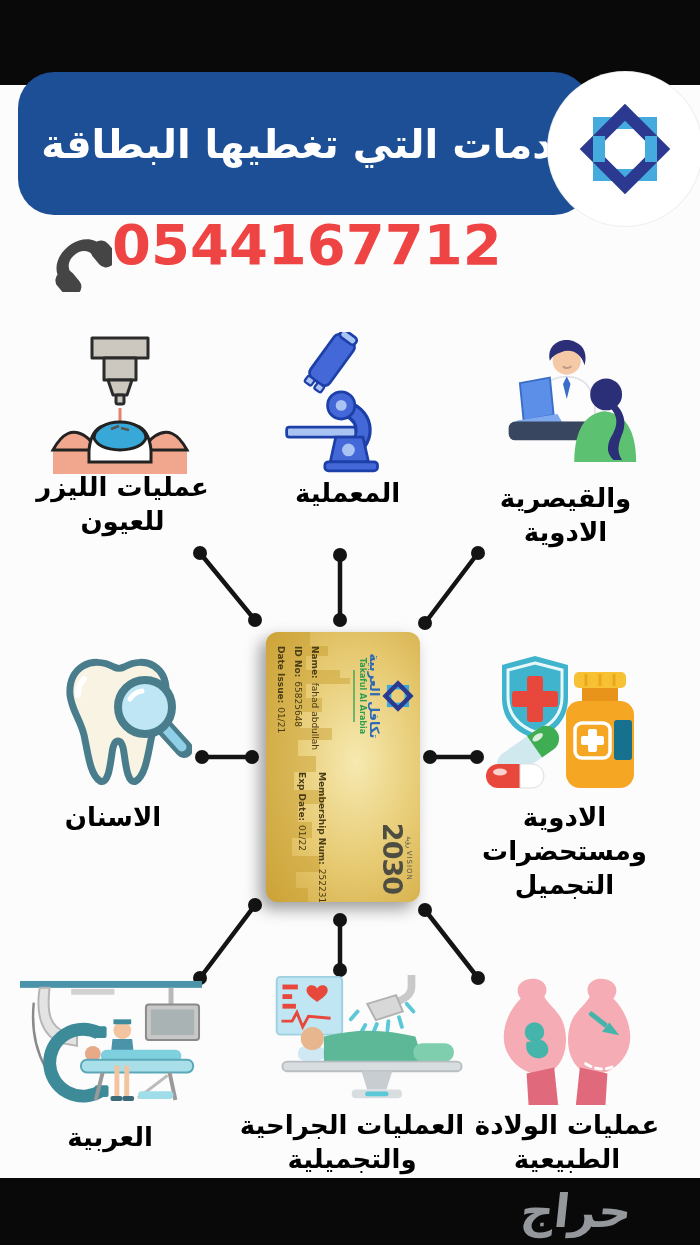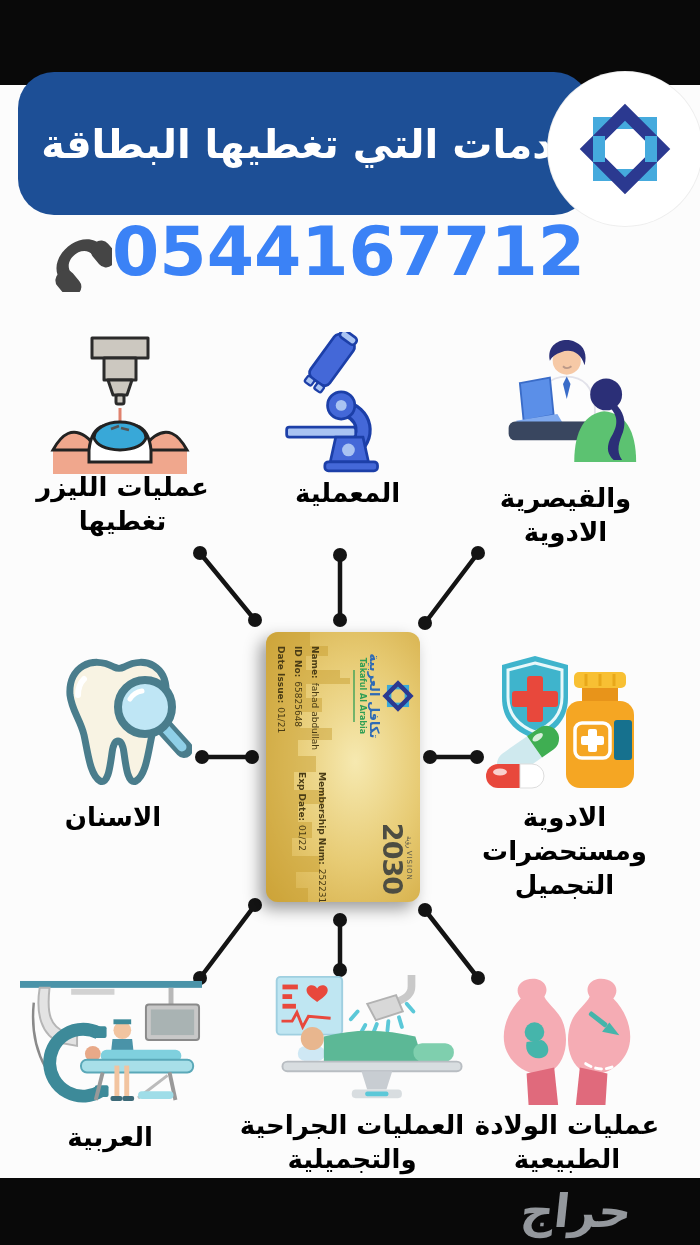--- a/index.html
+++ b/index.html
@@ -8,21 +8,21 @@
   .abs{position:absolute;}
   
   .bar-top{left:0;top:0;width:700px;height:85px;background:#090909;}
   .bar-bottom{left:0;top:1178px;width:700px;height:67px;background:#090909;}
   .watermark{right:68px;top:1184px;font-size:46px;font-weight:bold;color:#94989d;transform:skewX(-6deg);letter-spacing:2px;}
   
   .banner{left:18px;top:72px;width:572px;height:143px;background:#1d4f96;border-radius:36px;display:flex;align-items:center;justify-content:center;}
   .banner .title{color:#ffffff;font-size:40px;font-weight:bold;direction:rtl;white-space:nowrap;padding-left:46px;}
   .logo-circle{left:548px;top:72px;width:154px;height:154px;background:#ffffff;border-radius:50%;display:flex;align-items:center;justify-content:center;box-shadow:0 0 0 1px #eee;}
   
-  .phone-number{left:112px;top:212px;font-size:68px;font-weight:bold;color:#3b82f6;letter-spacing:0px;}
+  .phone-number{left:112px;top:212px;font-size:56px;font-weight:bold;color:#ef4444;letter-spacing:0px;}
   
   .svc-label{font-size:26px;line-height:34px;font-weight:bold;color:#000000;text-align:center;direction:rtl;}
   
   .card-outer{left:266px;top:632px;width:154px;height:270px;filter:drop-shadow(-6px 7px 8px rgba(0,0,0,0.38));}
   .card-land{position:absolute;left:50%;top:50%;width:270px;height:154px;transform:translate(-50%,-50%) rotate(90deg);border-radius:12px;background:radial-gradient(ellipse at 48% 42%,#f6e9b0 0%,#e7cb74 52%,#d2a940 100%);overflow:hidden;}
   .card-land .skyline{position:absolute;left:0;bottom:0;width:100%;height:84px;opacity:.45;}
   .card-brand{position:absolute;left:12px;top:5px;width:104px;text-align:center;}
   .card-brand .ar{font-size:13px;font-weight:bold;color:#2f6bb5;direction:rtl;line-height:14px;}
   .card-brand .en{font-size:8px;font-weight:bold;color:#2f9e55;line-height:10px;}
   .card-brand .rule{width:52px;height:2px;background:#2f9e55;opacity:.65;margin:2px auto 0;}
@@ -135,21 +135,21 @@
     <line x1="75" y1="80" x2="75" y2="98" stroke="#e0826e" stroke-width="3"></line>
     <rect x="8" y="120" width="134" height="26" fill="#f0a78d"></rect>
     <path d="M8,122 Q22,96 40,108 Q48,113 48,122 Z" fill="#f0a78d" stroke="#222" stroke-width="3"></path>
     <path d="M142,122 Q128,96 110,108 Q102,113 102,122 Z" fill="#f0a78d" stroke="#222" stroke-width="3"></path>
     <path d="M44,122 Q46,102 58,98 L92,98 Q104,102 106,122 L106,134 L44,134 Z" fill="#ffffff" stroke="#222" stroke-width="3"></path>
     <path d="M49,110 A26,16 0 0 1 101,110 Q97,121 75,122 Q53,121 49,110 Z" fill="#38a8d8" stroke="#222" stroke-width="3"></path>
     <path d="M66,101 l8,-3 M76,100 l8,2" stroke="#555" stroke-width="2.5" fill="none"></path>
   </svg>
   <div class="abs svc-label" style="left:15px;top:470px;width:215px">
     <div>عمليات الليزر</div>
-    <div>تغطيها</div>
+    <div>للعيون</div>
   </div>
 
   <svg class="abs" style="left:283px;top:332px" width="100" height="145" viewBox="0 0 110 150">
     <path d="M64,78 C92,84 96,112 74,126" stroke="#1c3fa8" stroke-width="19" fill="none" stroke-linecap="round"></path>
     <path d="M64,78 C92,84 96,112 74,126" stroke="#4468d8" stroke-width="12" fill="none" stroke-linecap="round"></path>
     <g transform="rotate(36 51 30)">
       <rect x="38" y="-4" width="26" height="58" rx="7" fill="#4468d8" stroke="#1c3fa8" stroke-width="3"></rect>
       <rect x="41" y="-10" width="20" height="9" rx="4" fill="#a9c3f2" stroke="#1c3fa8" stroke-width="3"></rect>
       <rect x="40" y="54" width="9" height="8" rx="2" fill="#a9c3f2" stroke="#1c3fa8" stroke-width="2.5"></rect>
       <rect x="53" y="54" width="9" height="8" rx="2" fill="#a9c3f2" stroke="#1c3fa8" stroke-width="2.5"></rect>

